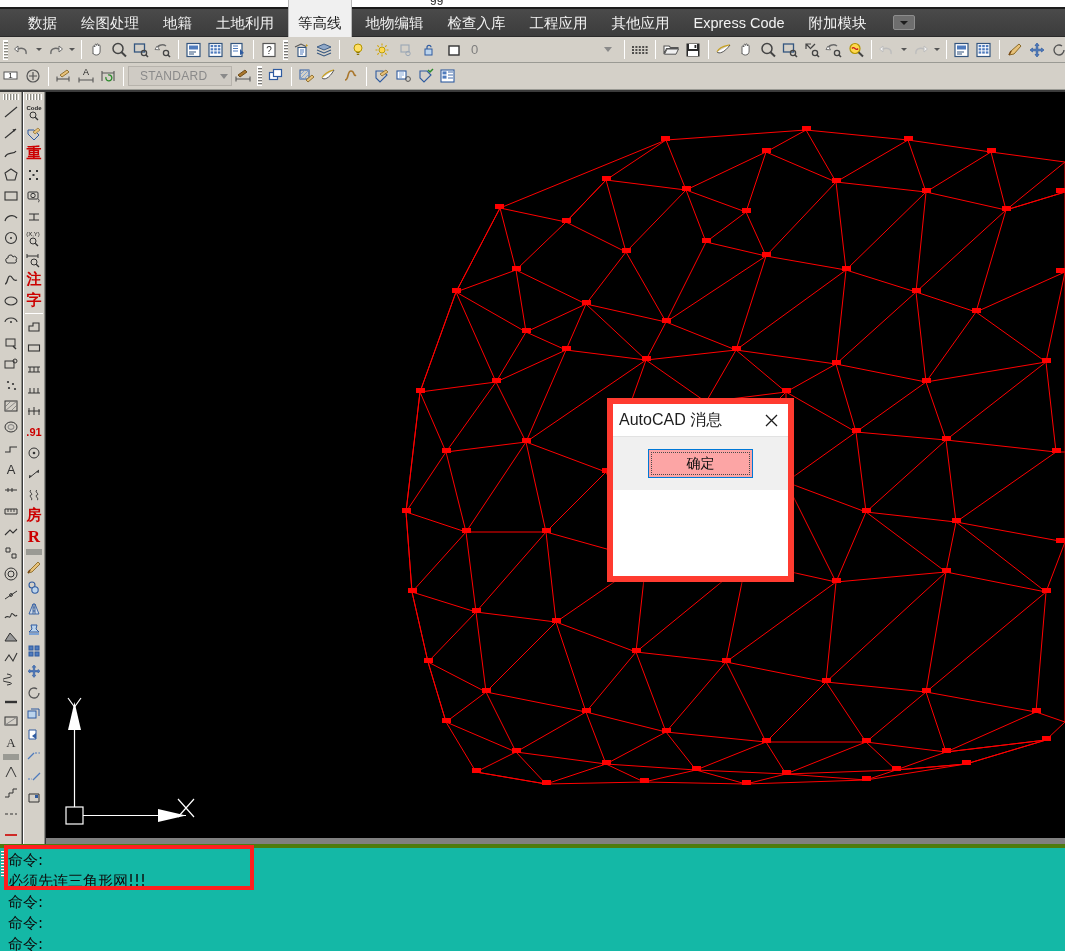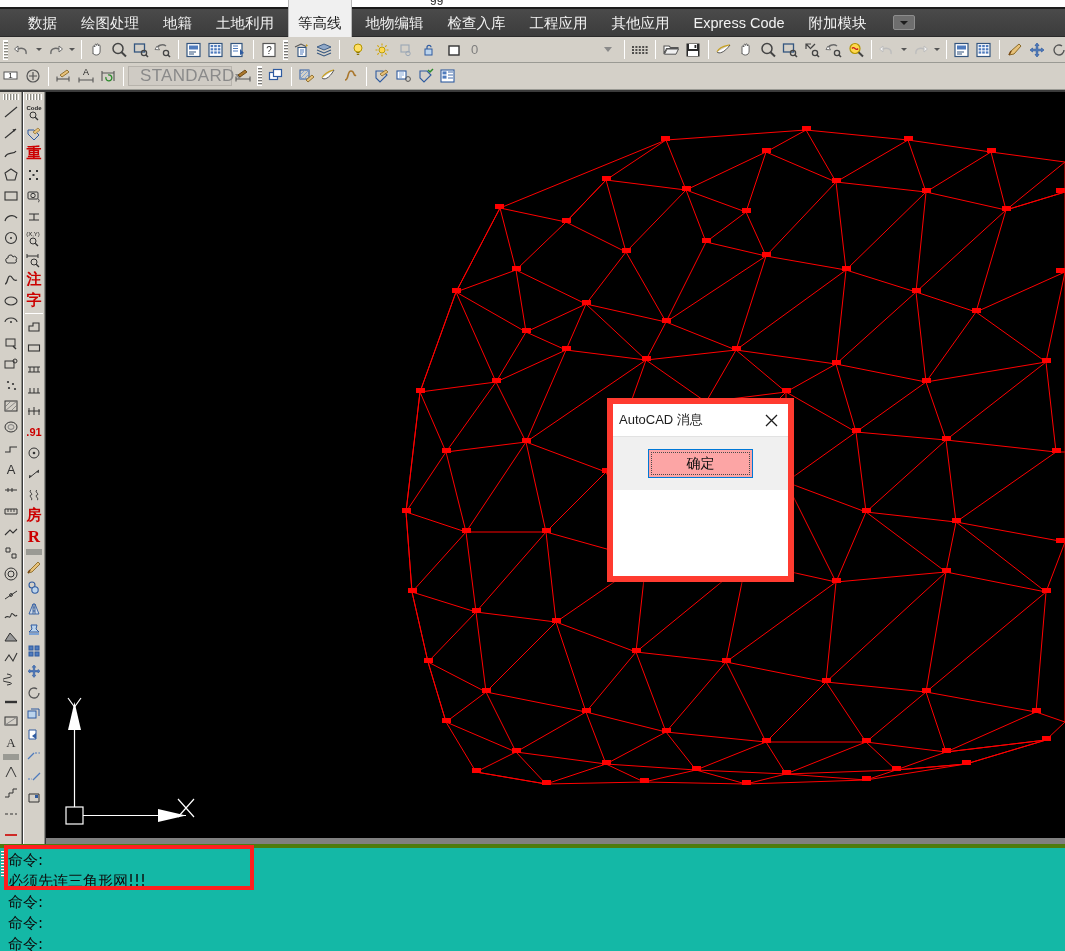--- a/index.html
+++ b/index.html
@@ -86,21 +86,21 @@
     display:flex; align-items:center; gap:2px; padding:0 2px;
   }
   .layername { font-size: 13px; color:#7e7e7e; margin-left:4px; }
   .layercaret { margin-left:auto; width:0;height:0;border-left:4px solid transparent;border-right:4px solid transparent;border-top:5px solid #8a8a8a;margin-right:5px;}
 
   .stylebox {
     height: 20px; width: 104px; flex:0 0 auto;
     background:#cfcbc4; border:1px solid #b7b3ac;
     display:flex; align-items:center; padding:0 3px;
   }
-  .stylebox .sv { font-size:17px; color:#8a8a8a; margin-left:8px; letter-spacing:.3px;}
+  .stylebox .sv { font-size:12px; color:#8a8a8a; margin-left:8px; letter-spacing:.3px;}
   .stylebox .sc { margin-left:auto; width:0;height:0;border-left:4px solid transparent;border-right:4px solid transparent;border-top:5px solid #8a8a8a;}
 
   
   .vtb {
     position: absolute; top: 92px; width: 22px;
     background: #d4d0c8; border-right: 1px solid #8e8e88;
     display:flex; flex-direction:column; align-items:center;
   }
   #vtbA { left: 0; height: 752px; }
   #vtbB { left: 23px; height: 752px; border-left:1px solid #fff; }
@@ -132,21 +132,21 @@
     position:absolute; left:607px; top:398px; width:187px; height:184px;
     border: 6px solid #ff3b30;
     background: #ffffff;
     box-shadow: 2px 3px 3px rgba(0,0,0,.35);
   }
   .dlg-inner { position:relative; width:100%; height:100%; background:#fff; display:flex; flex-direction:column;}
   .dlg-title {
     height: 32px; display:flex; align-items:center; padding: 0 4px 0 6px;
     background:#fff;
   }
-  .dlg-title .t { font-size: 13px; color:#1d1d1d; white-space:nowrap; }
+  .dlg-title .t { font-size: 16px; color:#1d1d1d; white-space:nowrap; }
   .dlg-close { margin-left:auto; width:26px; height:26px; display:flex; align-items:center; justify-content:center;}
   .dlg-body { flex:1; background:#fff; padding: 30px 0 0 14px; }
   .dlg-body .msg { font-size: 14.5px; color:#1d1d1d; }
   .dlg-foot {
     height: 54px; background:#f0f0f0; border-top:1px solid #e2e2e2;
     display:flex; align-items:center; justify-content:center;
   }
   .dlg-ok {
     width: 105px; height: 29px;
     background:#fca5a5; border:1.6px solid #0078d7;

